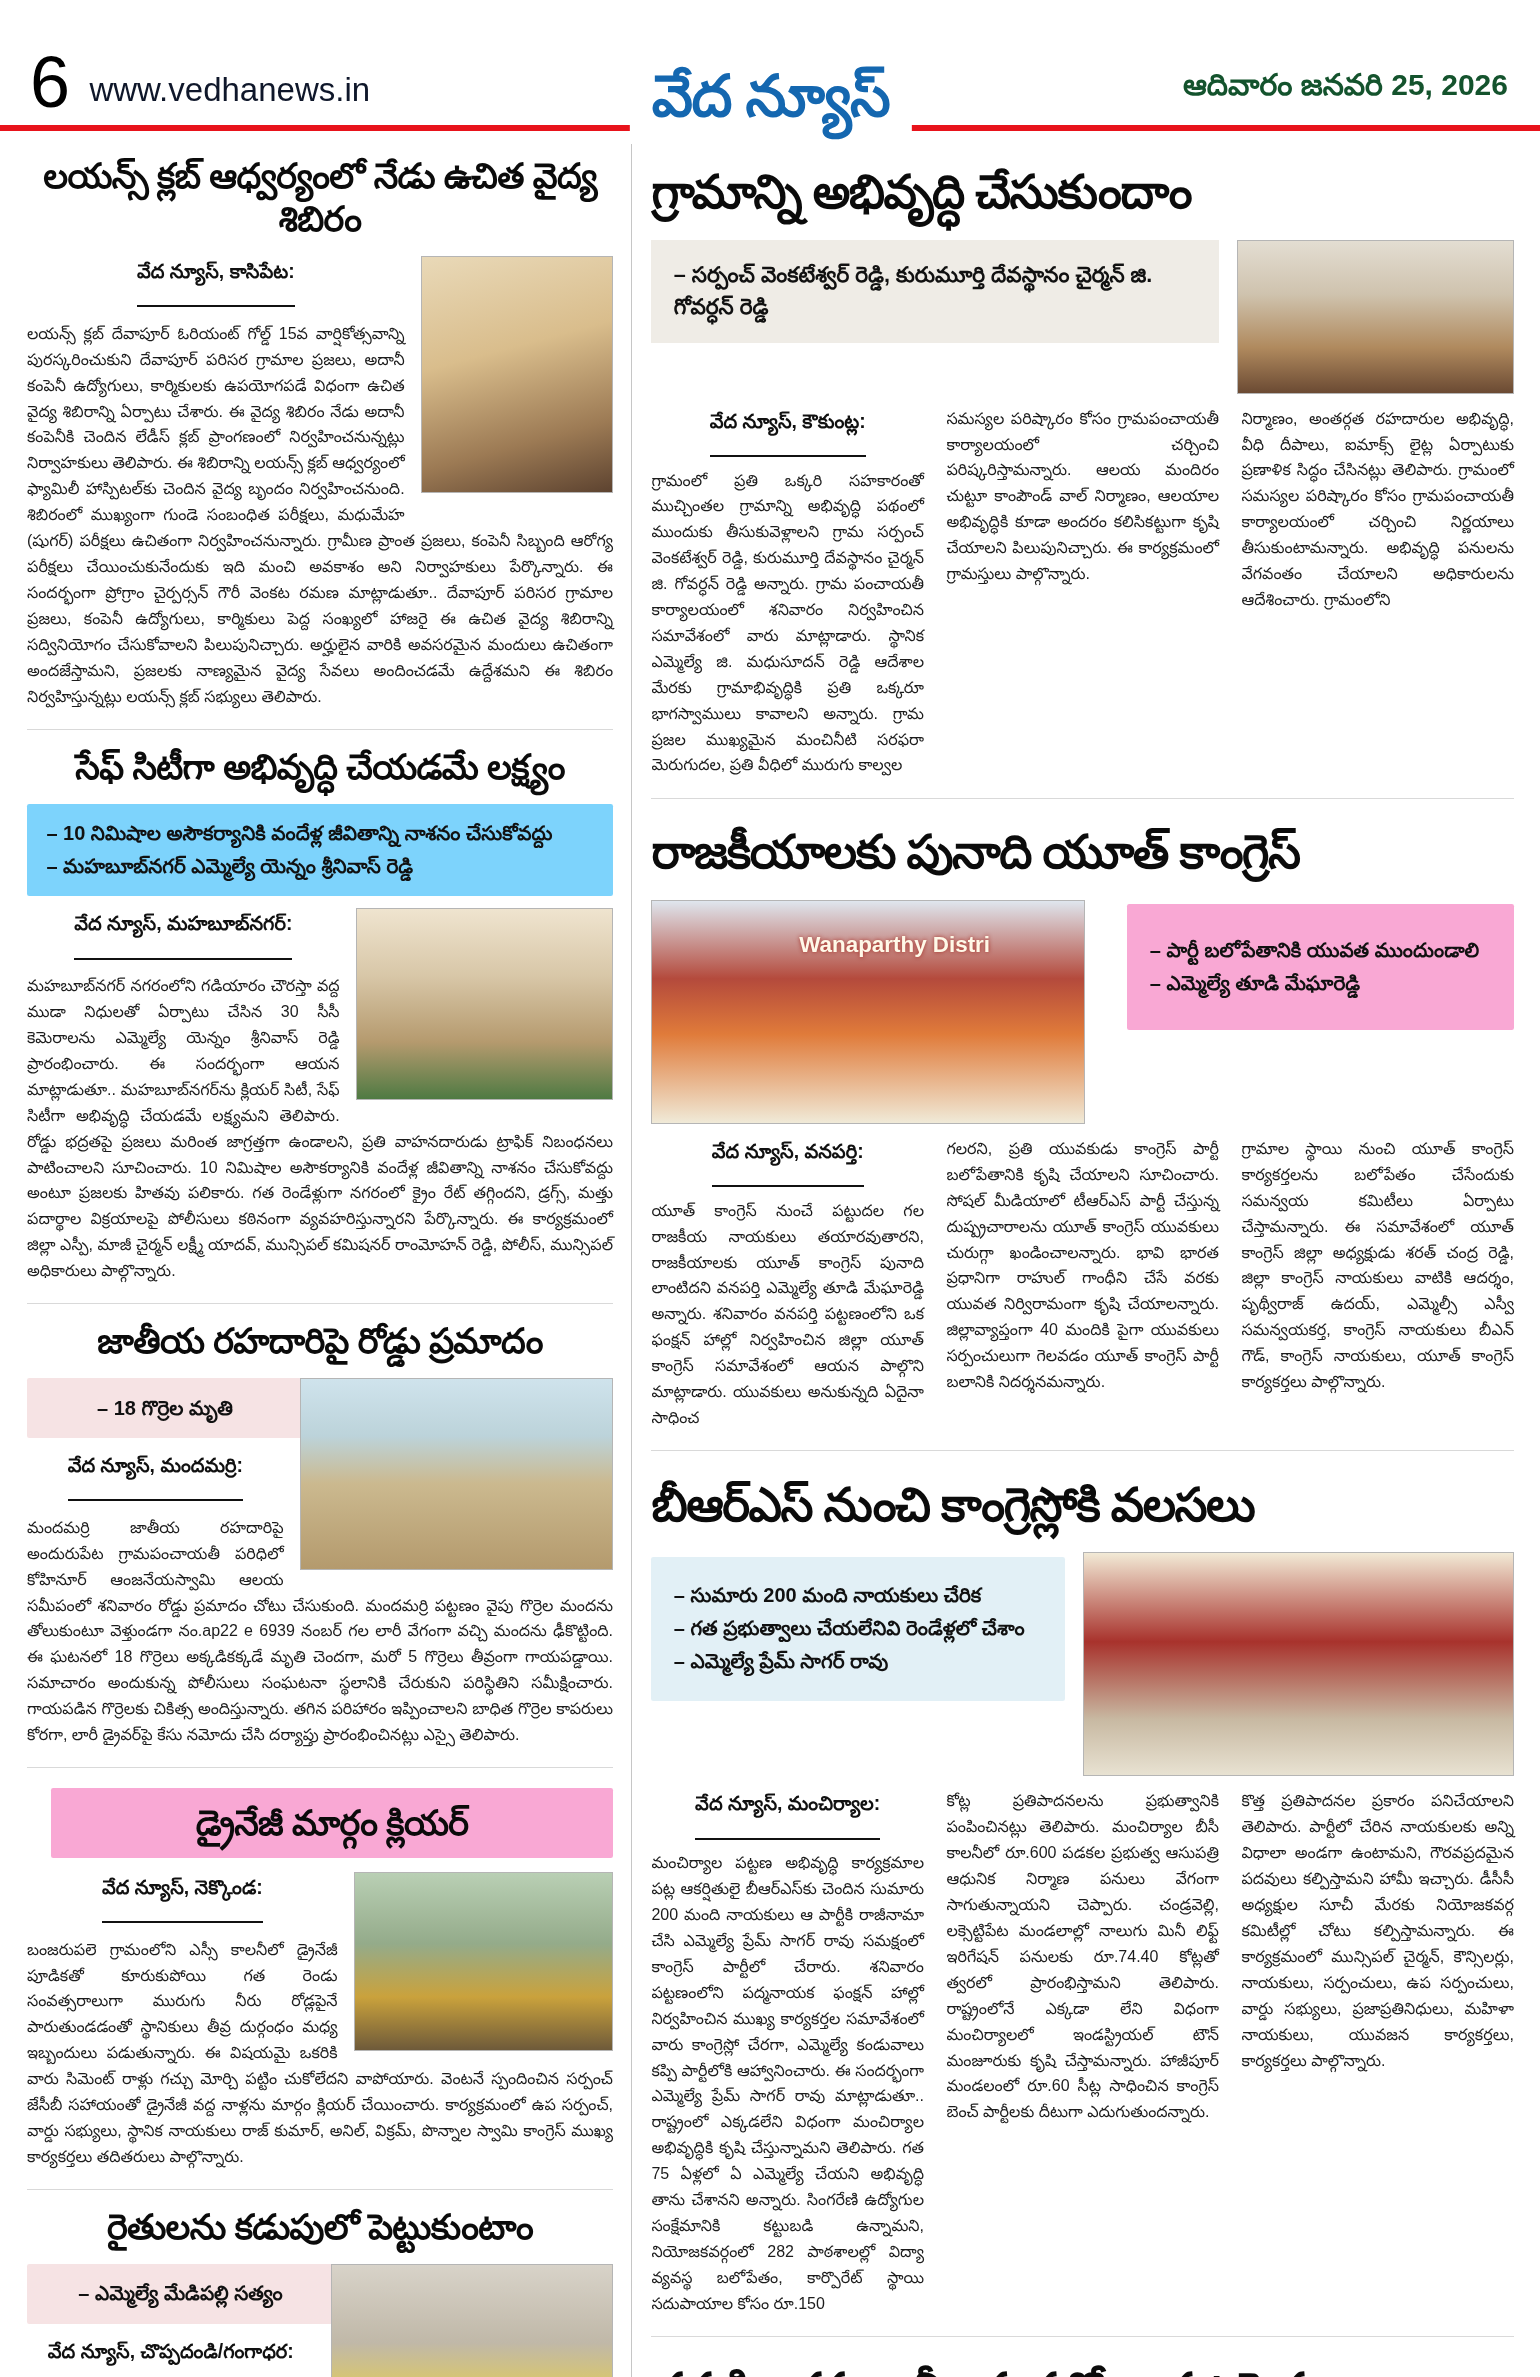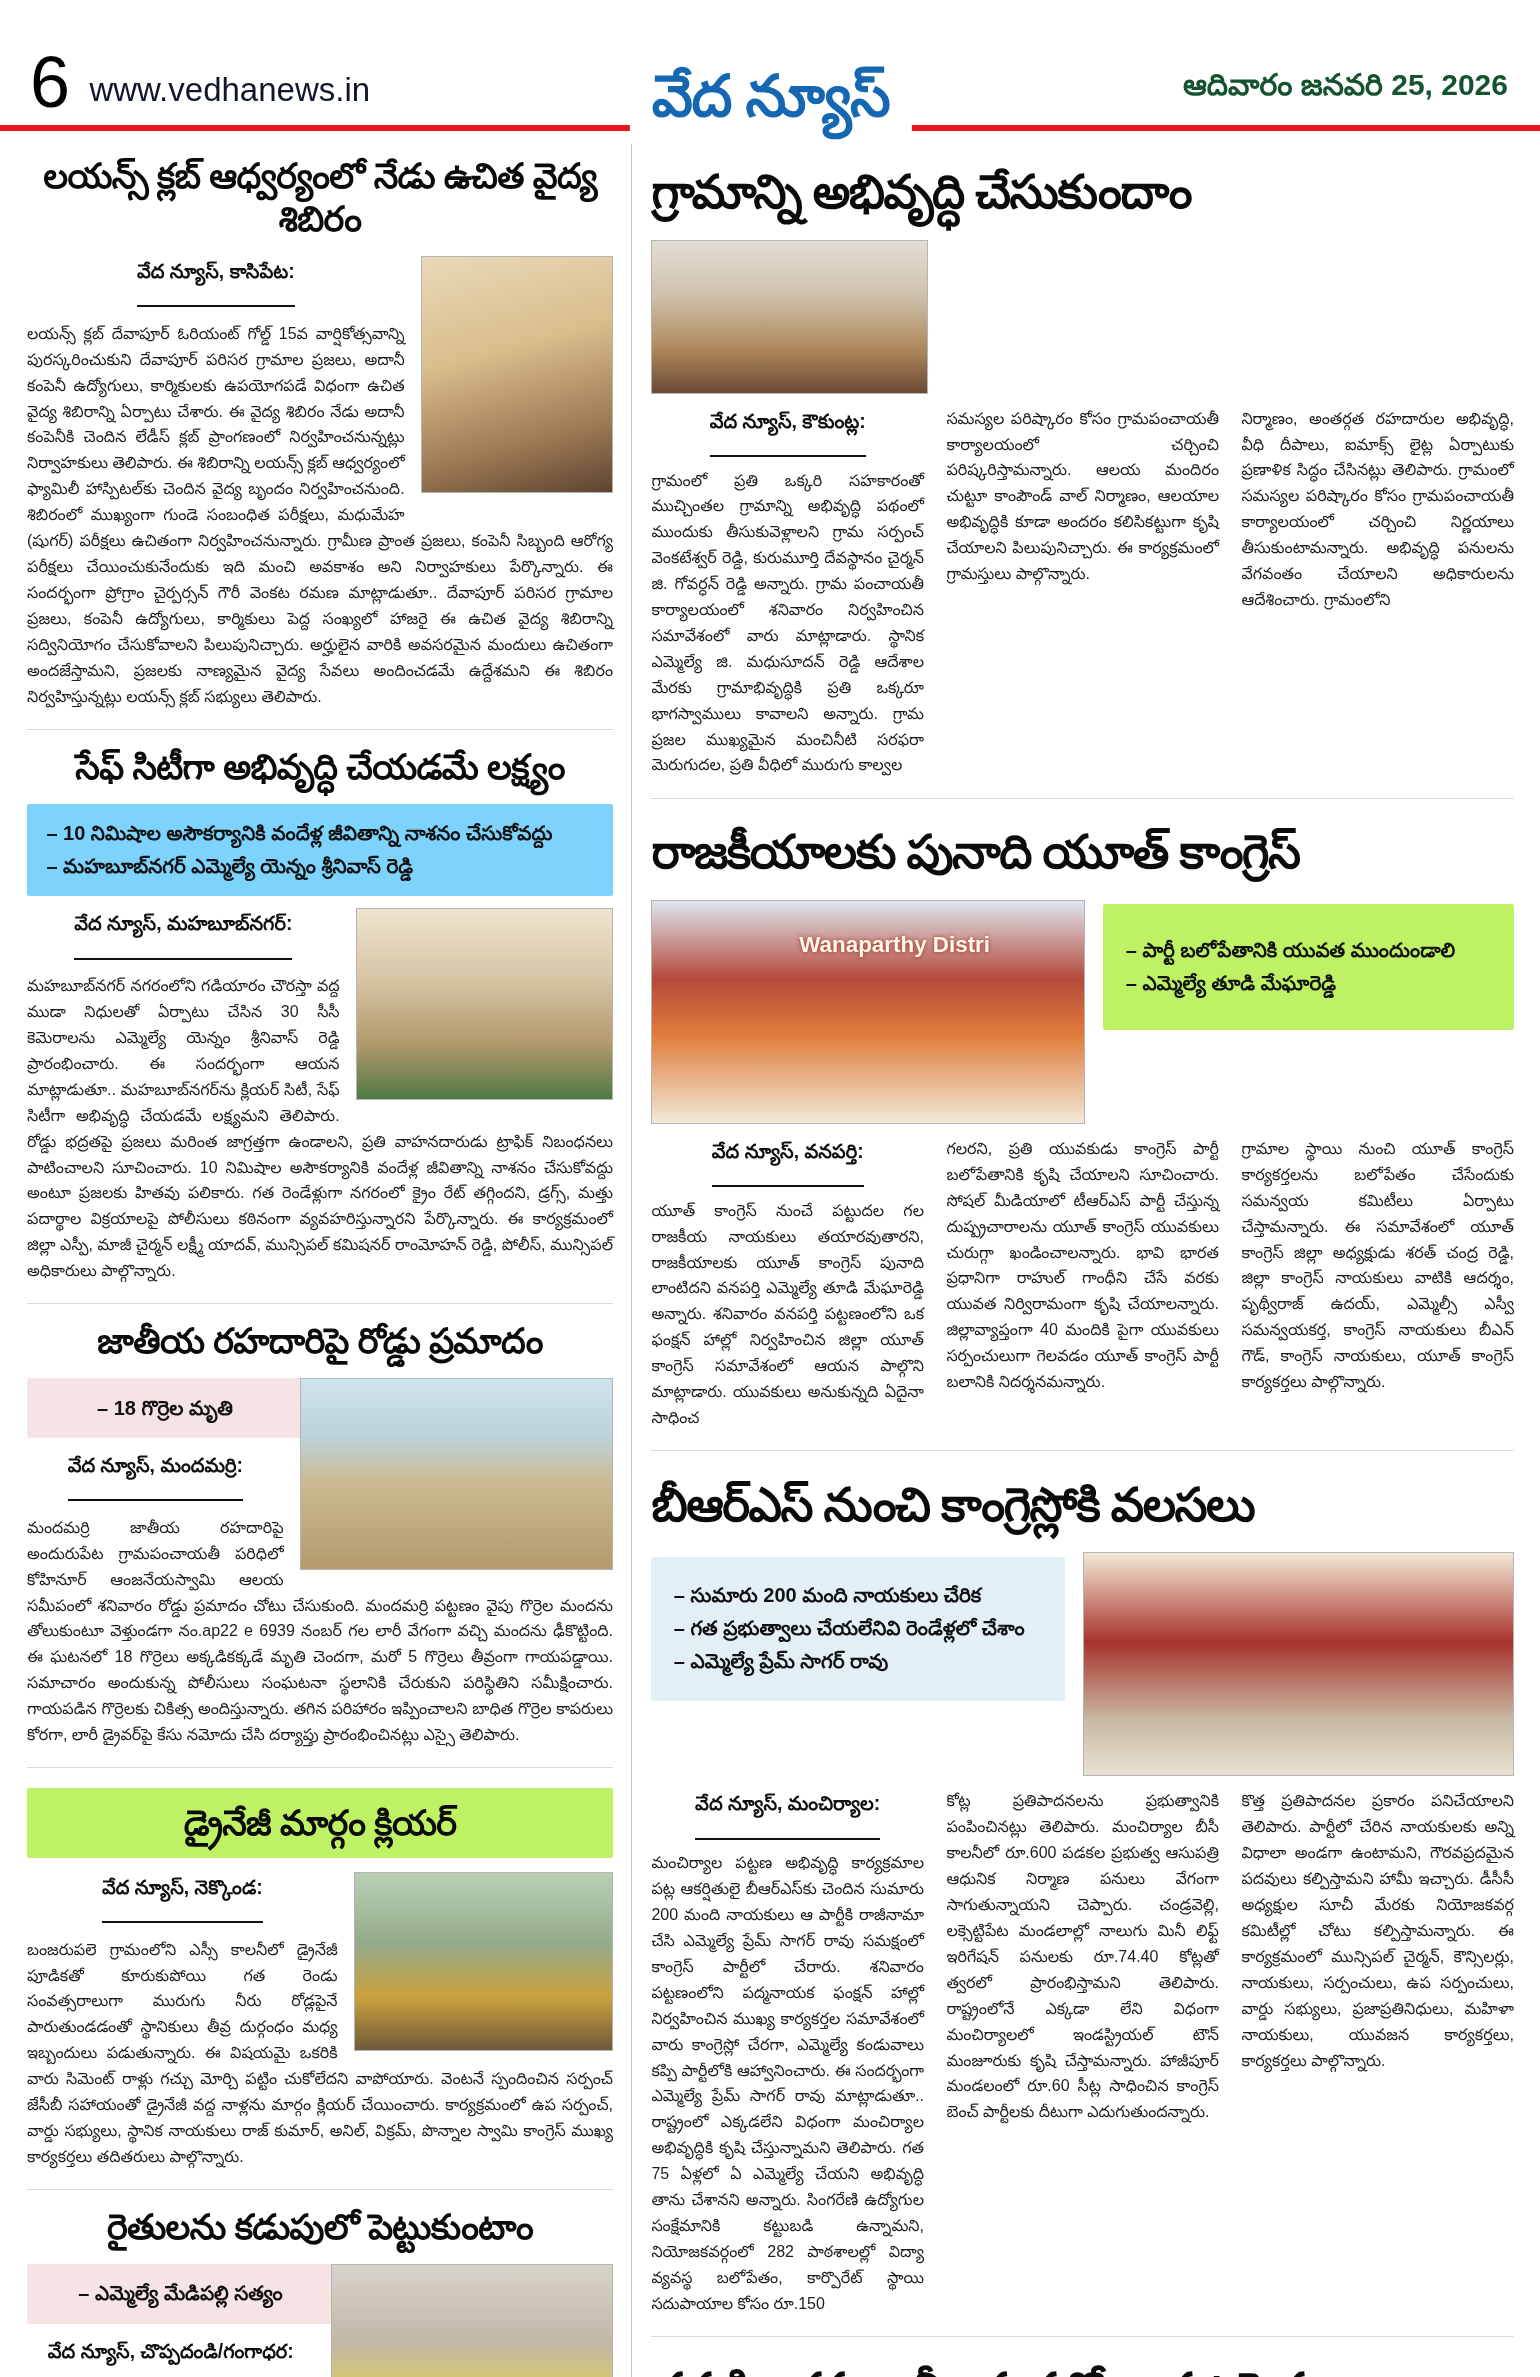--- a/index.html
+++ b/index.html
@@ -37,21 +37,21 @@
   .byline span { display:inline-block; font-size:19.4px; font-weight:800; color:#111;
                  border-bottom:2.2px solid #111; padding-bottom:18px; }
 
   .bodytext { font-size:16px; line-height:1.62; color:#1c1c1c; text-align:justify; }
 
   
   .bullet-box { border-radius:2.2px; padding:13.4px 19.4px; margin:4.5px 0 12px 0; }
   .bullet-box .b-line { font-size:20px; font-weight:800; color:#111; line-height:1.65; }
   .bg-warmgray { background:#7dd3fc; }
   .bg-pink     { background:#f6e3e4; }
-  .bg-green    { background:#bef264; }
+  .bg-green    { background:#f9a8d4;margin-left:24px; }
   .bg-blue     { background:#e2f0f6; }
 
   
   .photo { border:0.7px solid #b5b5b5; position:relative; overflow:hidden; }
   .photo.fr { float:right; margin:0 0 10.4px 16.4px; }
   .photo-banner { position:absolute; top:14%; left:34%; color:#fff9e8; font-weight:900;
                   font-size:22.4px; text-shadow:0 0 4.5px rgba(160,30,20,.9); white-space:nowrap; }
 
   
   .r-row { display:flex; gap:18px; align-items:flex-start; margin-bottom:12px; }
@@ -137,20 +137,21 @@
         </div>
       </article>
 
     </div>
 
     <div class="right-col">
 
       <article>
         <h1 class="hl-right">గ్రామాన్ని అభివృద్ధి చేసుకుందాం</h1>
         <div class="r-row">
+          <div class="subline-box grow">– సర్పంచ్ వెంకటేశ్వర్ రెడ్డి, కురుమూర్తి దేవస్థానం చైర్మన్ జి. గోవర్ధన్ రెడ్డి</div>
           <div class="photo" style="width:277px;height:154px;background:linear-gradient(180deg,#e3ddd2 0%,#cfc3ae 35%,#b08a5e 70%,#6b4a33 100%);"></div>
         </div>
         <div class="cols3">
           <div class="byline colblock"><span>వేద న్యూస్, కౌకుంట్ల:</span></div>
           <div class="colblock">గ్రామంలో ప్రతి ఒక్కరి సహకారంతో ముచ్చింతల గ్రామాన్ని అభివృద్ధి పథంలో ముందుకు తీసుకువెళ్లాలని గ్రామ సర్పంచ్ వెంకటేశ్వర్ రెడ్డి, కురుమూర్తి దేవస్థానం చైర్మన్ జి. గోవర్ధన్ రెడ్డి అన్నారు. గ్రామ పంచాయతీ కార్యాలయంలో శనివారం నిర్వహించిన సమావేశంలో వారు మాట్లాడారు. స్థానిక ఎమ్మెల్యే జి. మధుసూదన్ రెడ్డి ఆదేశాల మేరకు గ్రామాభివృద్ధికి ప్రతి ఒక్కరూ భాగస్వాములు కావాలని అన్నారు. గ్రామ ప్రజల ముఖ్యమైన మంచినీటి సరఫరా మెరుగుదల, ప్రతి వీధిలో మురుగు కాల్వల</div>
           <div class="colblock">సమస్యల పరిష్కారం కోసం గ్రామపంచాయతీ కార్యాలయంలో చర్చించి పరిష్కరిస్తామన్నారు. ఆలయ మందిరం చుట్టూ కాంపౌండ్ వాల్ నిర్మాణం, ఆలయాల అభివృద్ధికి కూడా అందరం కలిసికట్టుగా కృషి చేయాలని పిలుపునిచ్చారు. ఈ కార్యక్రమంలో గ్రామస్తులు పాల్గొన్నారు.</div>
           <div class="colblock">నిర్మాణం, అంతర్గత రహదారుల అభివృద్ధి, వీధి దీపాలు, ఐమాక్స్ లైట్ల ఏర్పాటుకు ప్రణాళిక సిద్ధం చేసినట్లు తెలిపారు. గ్రామంలో సమస్యల పరిష్కారం కోసం గ్రామపంచాయతీ కార్యాలయంలో చర్చించి నిర్ణయాలు తీసుకుంటామన్నారు. అభివృద్ధి పనులను వేగవంతం చేయాలని అధికారులను ఆదేశించారు. గ్రామంలోని</div>
         </div>
       </article>
 

